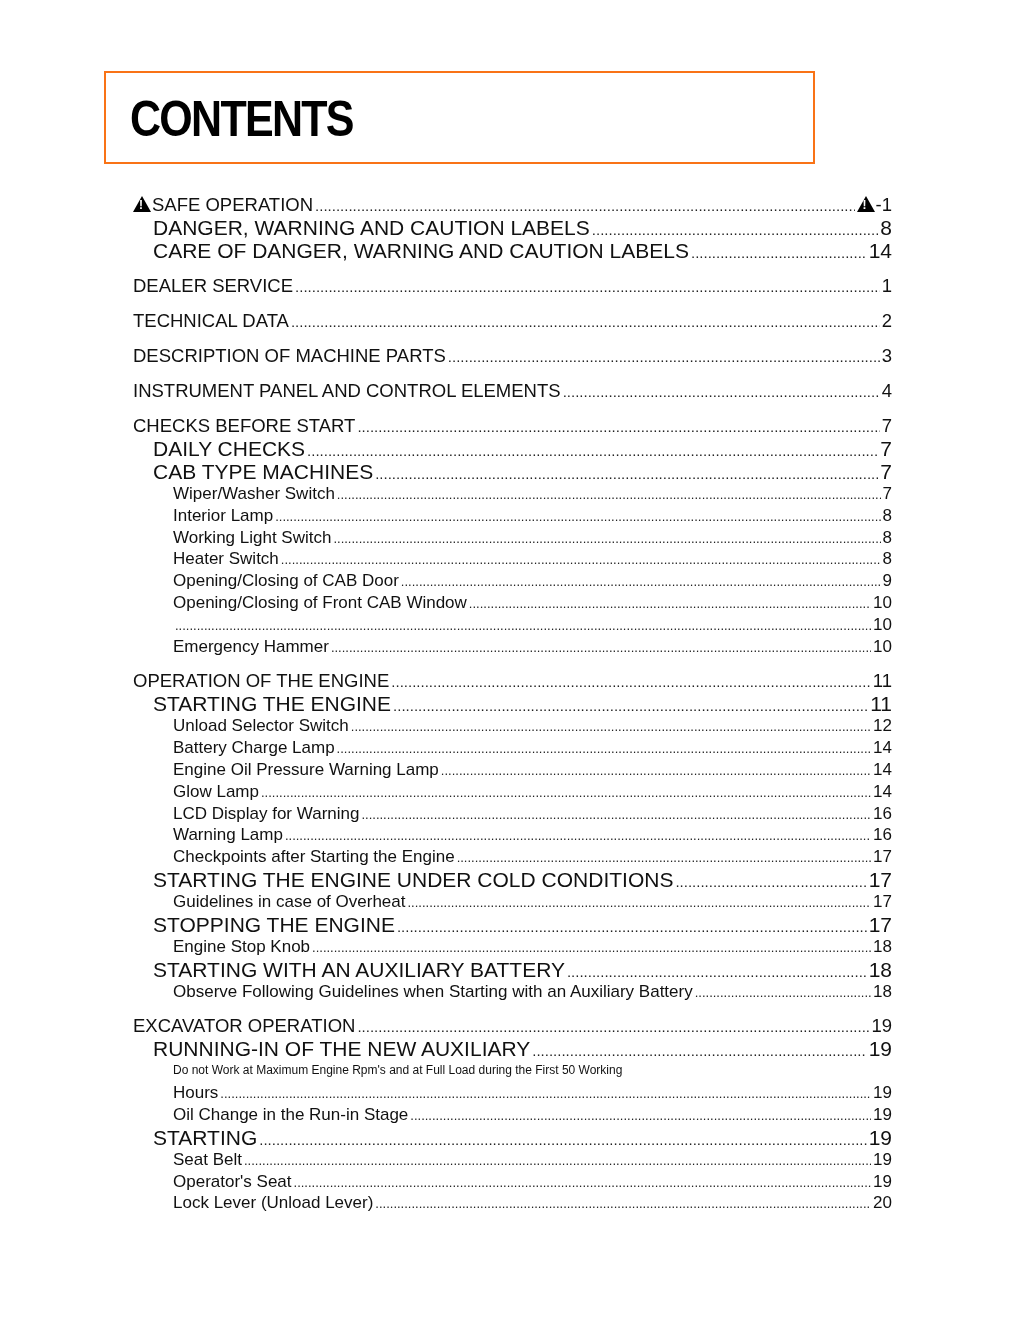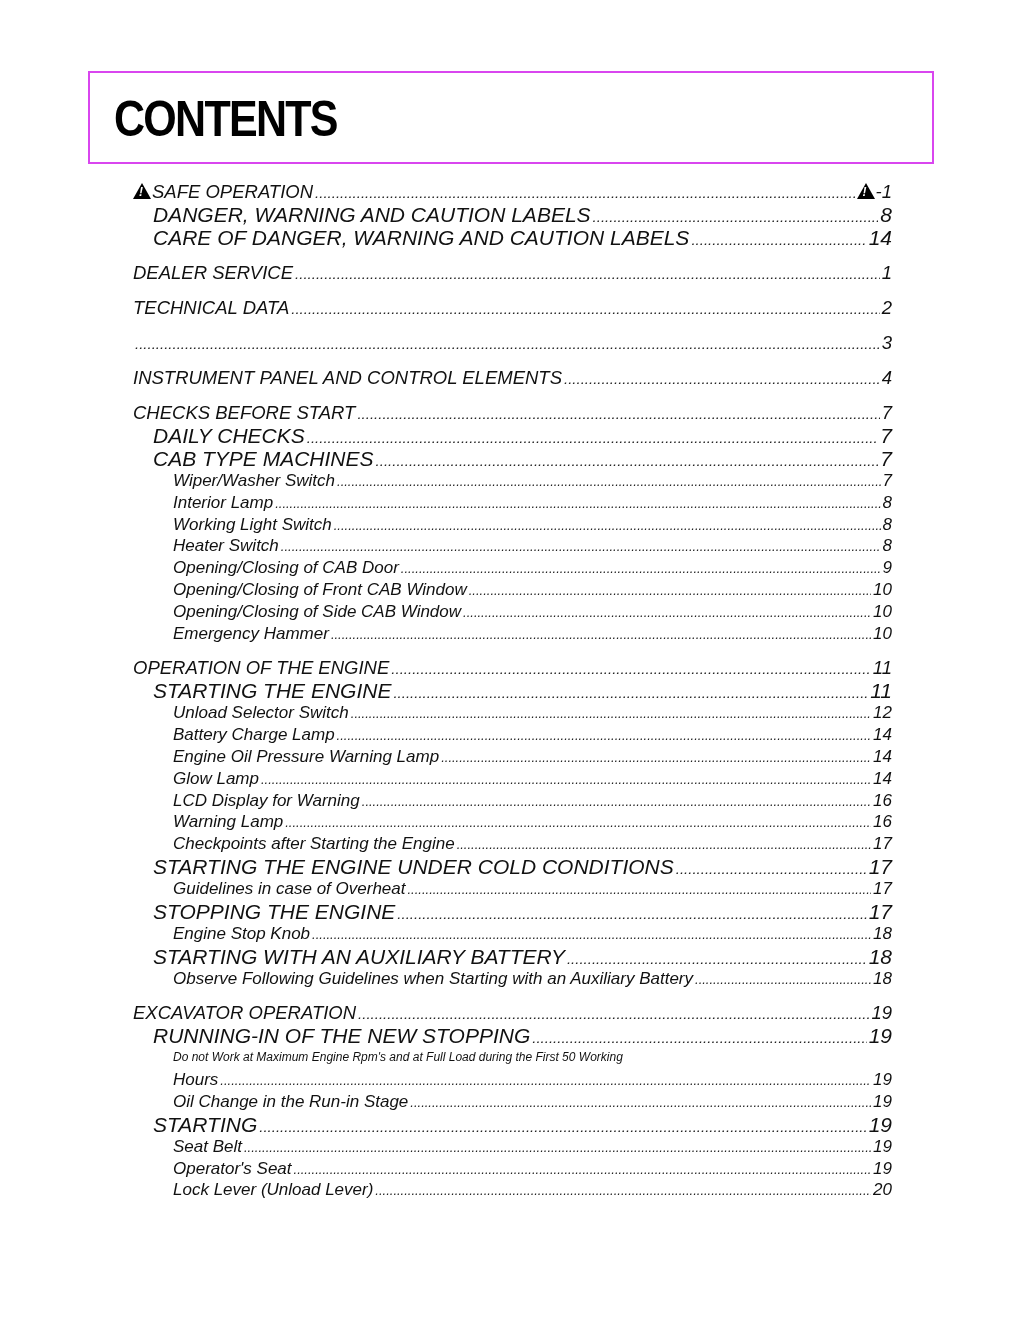--- a/index.html
+++ b/index.html
@@ -1,24 +1,24 @@
 <!DOCTYPE html>
 <html><head>
 <meta charset="utf-8">
 <style>
   html, body { margin: 0; padding: 0; background: #ffffff; }
   body { width: 1024px; height: 1326px; position: relative; overflow: hidden;
          font-family: "Liberation Sans", sans-serif; color: #111111; }
-  .title-box { position: absolute; left: 88px; top: 71px; width: 846px; height: 93px;
-               border: 2px solid #d946ef; box-sizing: border-box; }
+  .title-box { position: absolute; left: 104px; top: 71px; width: 711px; height: 93px;
+               border: 2px solid #f97316; box-sizing: border-box; }
   .title-box h1 { position: absolute; left: 24px; top: 18px; margin: 0;
                   font-family: "Liberation Sans", sans-serif; font-weight: bold;
                   font-size: 50px; letter-spacing: -2px; transform: scaleX(0.86);
                   transform-origin: left center; color: #000; line-height: 56px; }
-  .toc { position: absolute; left: 133px; top: 180px; width: 759px; font-style: italic; }
+  .toc { position: absolute; left: 133px; top: 193px; width: 759px; }
   .row { position: relative; display: flex; align-items: baseline; white-space: nowrap; }
   .row .label { flex: 0 0 auto; }
   .row .dots { flex: 1 1 auto; overflow: hidden; margin: 0 2px; color: #222; letter-spacing: 0px; }
   .row .dots::before { content: "................................................................................................................................................................................................................................................"; }
   .row .page { flex: 0 0 auto; text-align: right; }
   .l1 { font-size: 18.5px; height: 23px; line-height: 23px; }
   .l2 { font-size: 21px; height: 23px; line-height: 23px; padding-left: 20px; }
   .l3 { font-size: 17px; height: 21.8px; line-height: 21.8px; padding-left: 40px; }
   .l3 .dots { font-size: 13px; }
   .l1 .dots, .l2 .dots { font-size: 15px; }
@@ -64,20 +64,21 @@
 
   <div class="gap"></div>
   <div class="row l1">
     <span class="label">TECHNICAL DATA</span>
     <span class="dots"></span>
     <span class="page">2</span>
   </div>
 
   <div class="gap"></div>
   <div class="row l1">
+    <span class="label">DESCRIPTION OF MACHINE PARTS</span>
     <span class="dots"></span>
     <span class="page">3</span>
   </div>
 
   <div class="gap"></div>
   <div class="row l1">
     <span class="label">INSTRUMENT PANEL AND CONTROL ELEMENTS</span>
     <span class="dots"></span>
     <span class="page">4</span>
   </div>
@@ -122,21 +123,20 @@
       <span class="label">Opening/Closing of CAB Door</span>
       <span class="dots"></span>
       <span class="page">9</span>
     </div>
   <div class="row l3">
       <span class="label">Opening/Closing of Front CAB Window</span>
       <span class="dots"></span>
       <span class="page">10</span>
     </div>
   <div class="row l3">
-      <span class="label">Opening/Closing of Side CAB Window</span>
       <span class="dots"></span>
       <span class="page">10</span>
     </div>
   <div class="row l3">
       <span class="label">Emergency Hammer</span>
       <span class="dots"></span>
       <span class="page">10</span>
     </div>
 
   <div class="gap"></div>
@@ -216,21 +216,21 @@
       <span class="page">18</span>
     </div>
 
   <div class="gap"></div>
   <div class="row l1">
     <span class="label">EXCAVATOR OPERATION</span>
     <span class="dots"></span>
     <span class="page">19</span>
   </div>
   <div class="row l2">
-    <span class="label">RUNNING-IN OF THE NEW STOPPING</span>
+    <span class="label">RUNNING-IN OF THE NEW AUXILIARY</span>
     <span class="dots"></span>
     <span class="page">19</span>
   </div>
   <div class="wrap-row">Do not Work at Maximum Engine Rpm's and at Full Load during the First 50 Working</div>
   <div class="row l3">
       <span class="label">Hours</span>
       <span class="dots"></span>
       <span class="page">19</span>
     </div>
   <div class="row l3">

